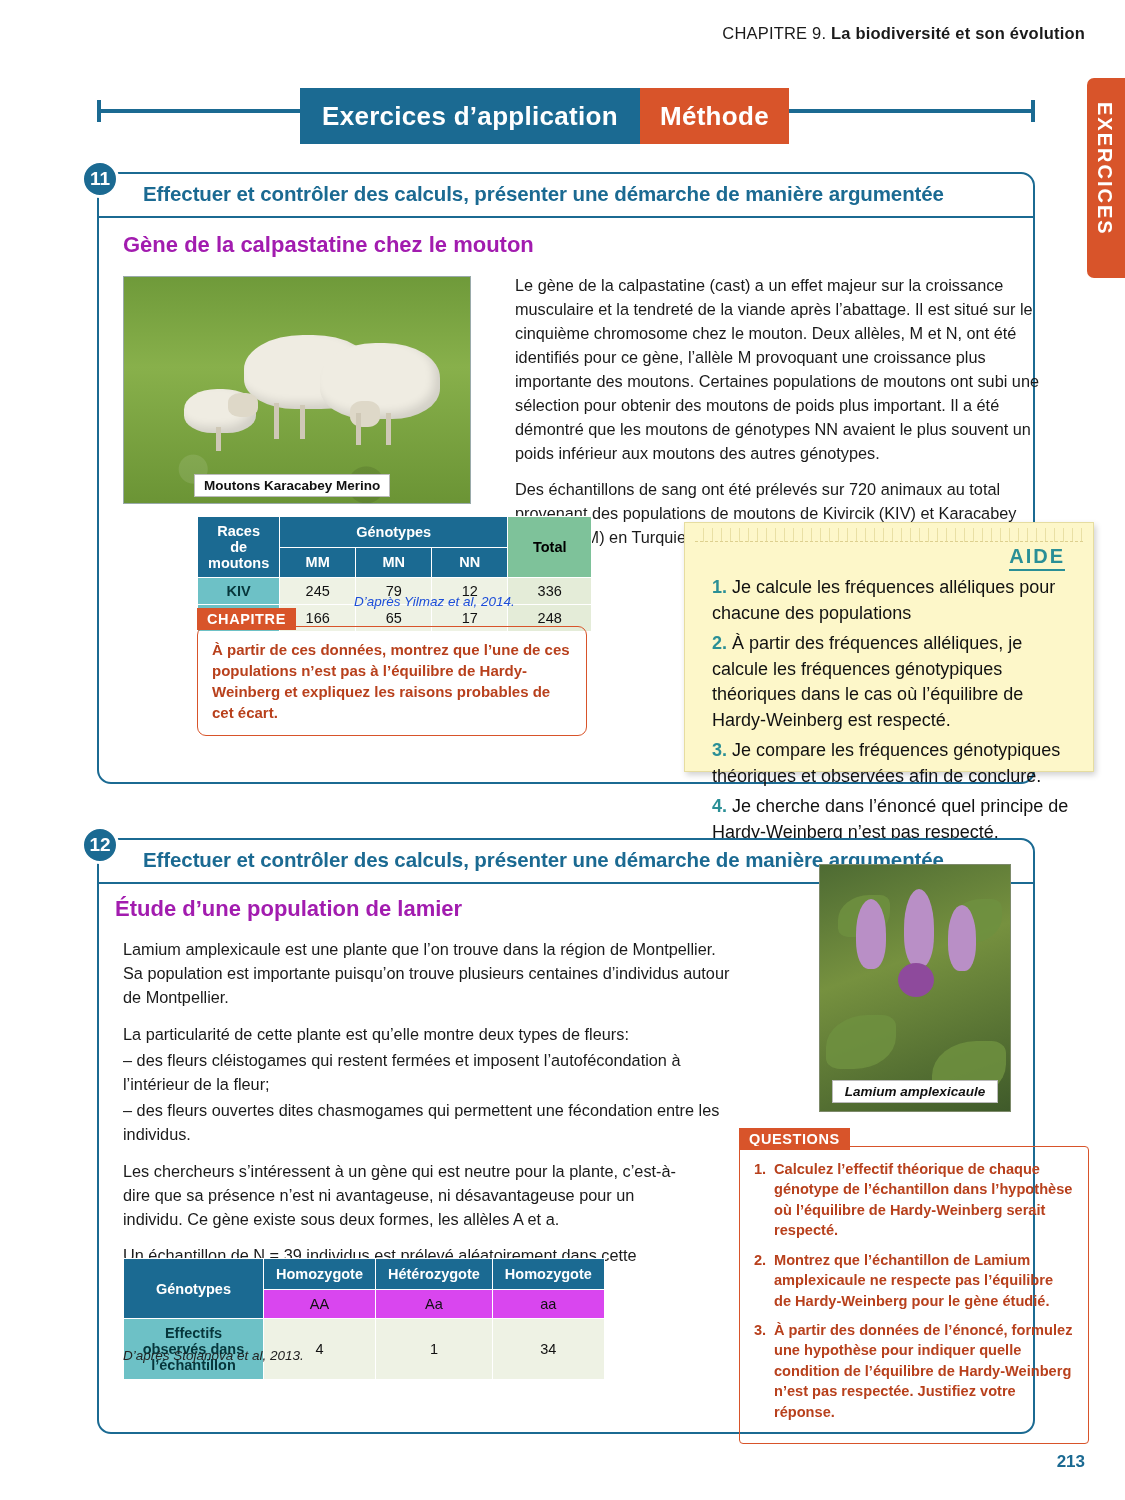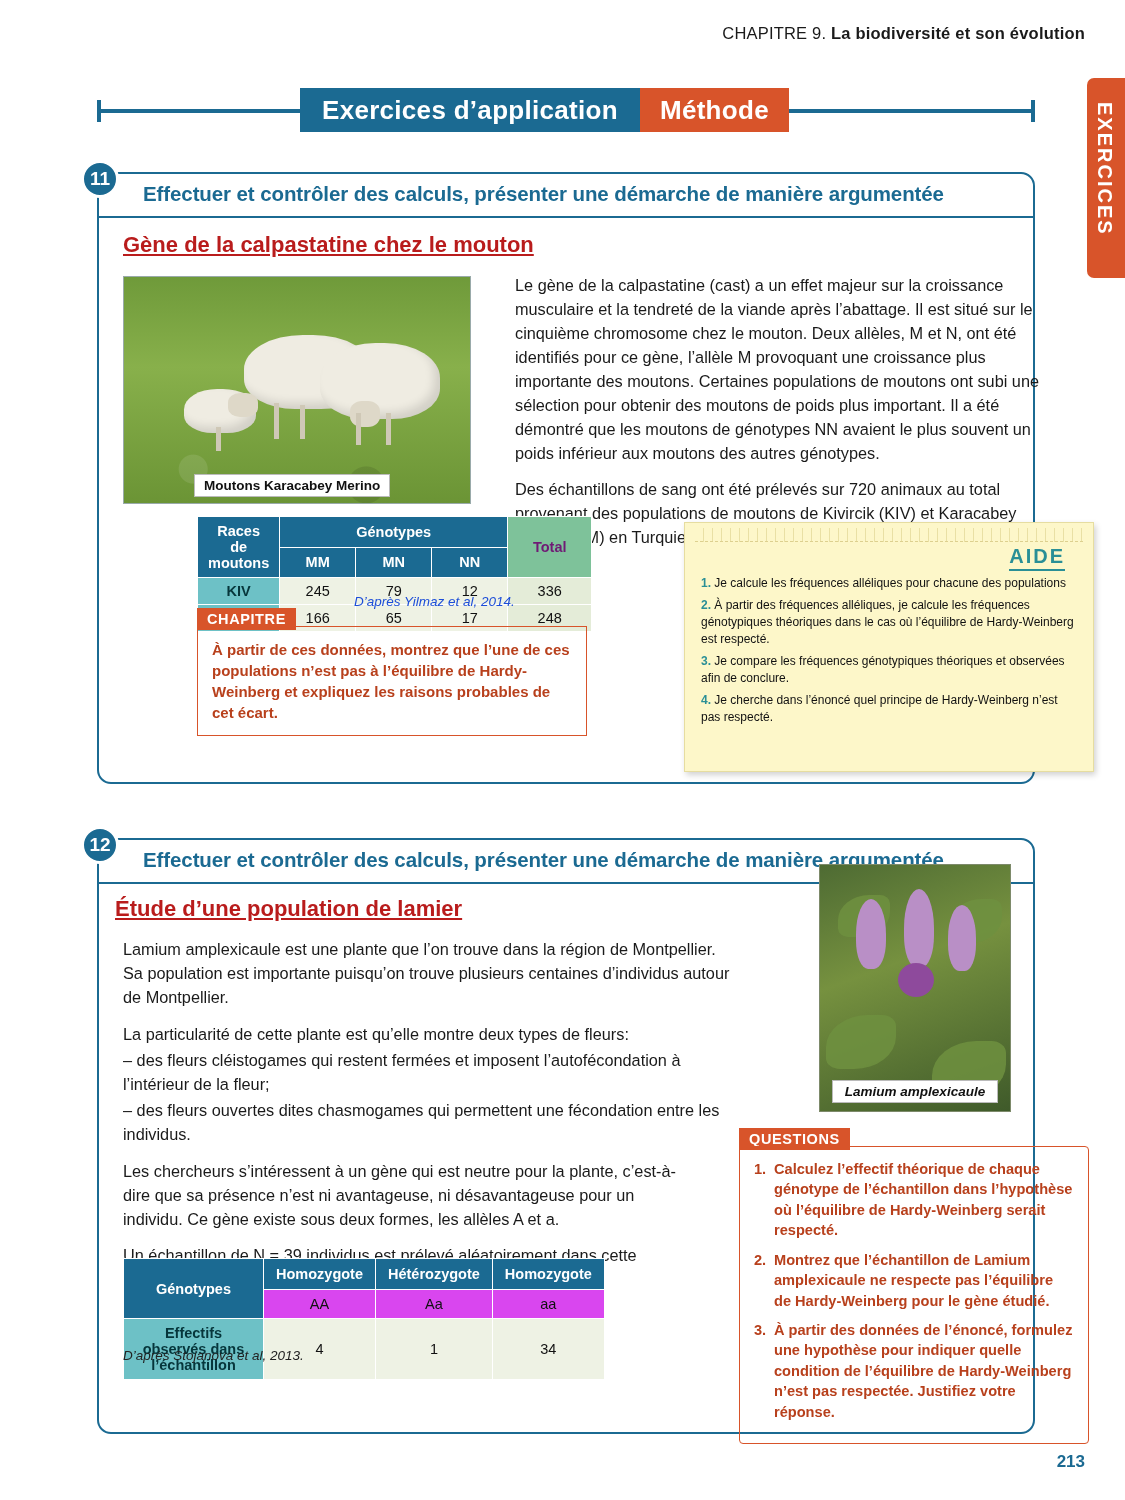--- a/index.html
+++ b/index.html
@@ -25,21 +25,21 @@
   .banner-wrap { position:absolute; top:88px; left:97px; width:938px; height:44px; }
   .banner-rule {
     position:absolute; top:21px; left:0; width:938px; height:4px; background:#1b6a92;
   }
   .banner-rule-end-l, .banner-rule-end-r {
     position:absolute; top:12px; width:4px; height:22px; background:#1b6a92;
   }
   .banner-rule-end-l { left:0; }
   .banner-rule-end-r { right:0; }
   .banner-box {
-    position:absolute; left:203px; top:0; height:44px; display:flex; align-items:stretch;
+    position:absolute; left:203px; top:0; height:56px; display:flex; align-items:stretch;
   }
   .banner-main {
     background:#1b6a92; color:#fff; font-size:26px; font-weight:bold;
     padding:0 22px; display:flex; align-items:center; letter-spacing:.3px;
   }
   .banner-method {
     background:#d8542a; color:#fff; font-size:26px; font-weight:bold;
     padding:0 20px; display:flex; align-items:center; letter-spacing:.3px;
   }
 
@@ -72,21 +72,21 @@
     position:absolute; left:-18px; top:-14px; width:38px; height:38px; border-radius:50%;
     background:#1b6a92; color:#fff; font-weight:bold; font-size:19px;
     display:flex; align-items:center; justify-content:center;
     border:3px solid #fff;
   }
   .ex-head-title {
     font-size:20.5px; font-weight:bold; color:#1b6a92; letter-spacing:-.1px;
   }
 
   .ex-subtitle {
-    font-size:22px; font-weight:bold; color:#b91c1c;text-decoration:underline;
+    font-size:22px; font-weight:bold; color:#a21caf;
   }
 
   
   #ex-11 .ex-sub-pos { position:absolute; left:24px; top:58px; }
   .sheep-photo {
     position:absolute; left:24px; top:102px; width:348px; height:228px;
     border:1px solid #9aa; overflow:hidden;
     background:linear-gradient(#7aa23c 0%, #86ad46 35%, #6f9a38 100%);
   }
   .sheep-photo .grass-top {
@@ -114,35 +114,35 @@
   }
   .ex11-text p { margin:0 0 12px 0; }
 
   
   .tbl1 { position:absolute; left:98px; top:342px; border-collapse:collapse; font-size:14.5px; }
   .tbl1 td, .tbl1 th { border:1px solid #ffffff; text-align:center; }
   .tbl1 .hdr-blue {
     background:#1b6a92; color:#fff; font-weight:bold; padding:6px 10px;
   }
   .tbl1 .hdr-green {
-    background:#7ec29a; color:#701a75; font-weight:bold; padding:6px 16px;
+    background:#7ec29a; color:#000000; font-weight:bold; padding:6px 16px;
   }
   .tbl1 .row-lbl {
     background:#6dc1c6; color:#06363b; font-weight:bold; padding:5px 10px; width:80px;
   }
   .tbl1 .cell { background:#eef2e4; padding:5px 10px; width:76px; color:#111; }
   .tbl1 .cell-total { background:#e4ecd8; padding:5px 10px; width:84px; color:#111; }
   .tbl1-src {
     position:absolute; left:255px; top:420px; font-size:13.5px; font-style:italic; color:#1d4ed8;
   }
 
   
   .q-box {
     position:absolute; left:98px; top:452px; width:390px;
-    border:1.6px solid #d8542a; border-radius:0; padding:12px 14px 12px 14px;
+    border:1.6px solid #d8542a; border-radius:9px; padding:12px 14px 12px 14px;
     font-size:15px; line-height:1.4; color:#b8401c; font-weight:bold;
   }
   .q-tag {
     position:absolute; left:98px; top:434px;
     background:#d8542a; color:#fff; font-size:14.5px; font-weight:bold;
     padding:3px 10px; letter-spacing:.6px;
   }
 
   
   .aide {
@@ -153,22 +153,22 @@
   .aide .holes {
     position:absolute; top:5px; left:10px; right:10px; height:14px;
     background:repeating-linear-gradient(90deg, #fdf7c9 0 8px, #e9e0a4 8px 9px);
     border-bottom:1px dashed #ddd08f;
   }
   .aide-title {
     position:absolute; top:22px; right:28px; font-size:20px; font-weight:bold;
     color:#2a8f96; letter-spacing:2px; border-bottom:2px solid #2a8f96; padding-bottom:1px;
   }
   .aide-list {
-    position:absolute; top:52px; left:16px; right:14px;
-    font-size:12px; line-height:1.42; color:#111;
+    position:absolute; top:52px; left:27px; right:14px;
+    font-size:18px; line-height:1.42; color:#111;
   }
   .aide-list .li { margin-bottom:5px; }
   .aide-list .n { color:#2a8f96; font-weight:bold; }
 
   
   #ex-12 .ex-sub-pos { position:absolute; left:16px; top:56px; }
   .ex12-text {
     position:absolute; left:24px; top:98px; width:608px;
     font-size:16.3px; line-height:1.47;
   }

